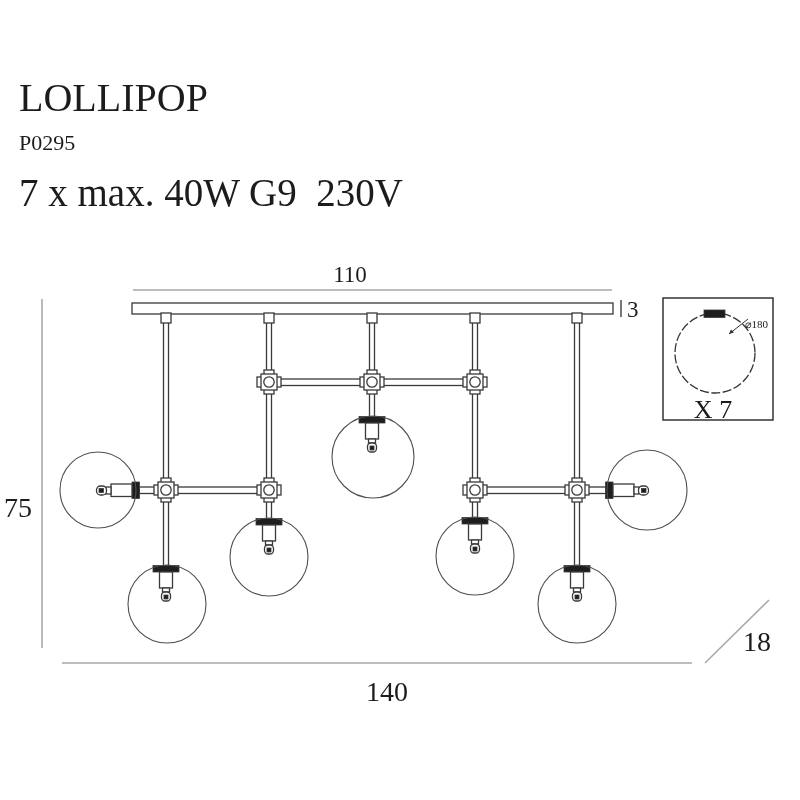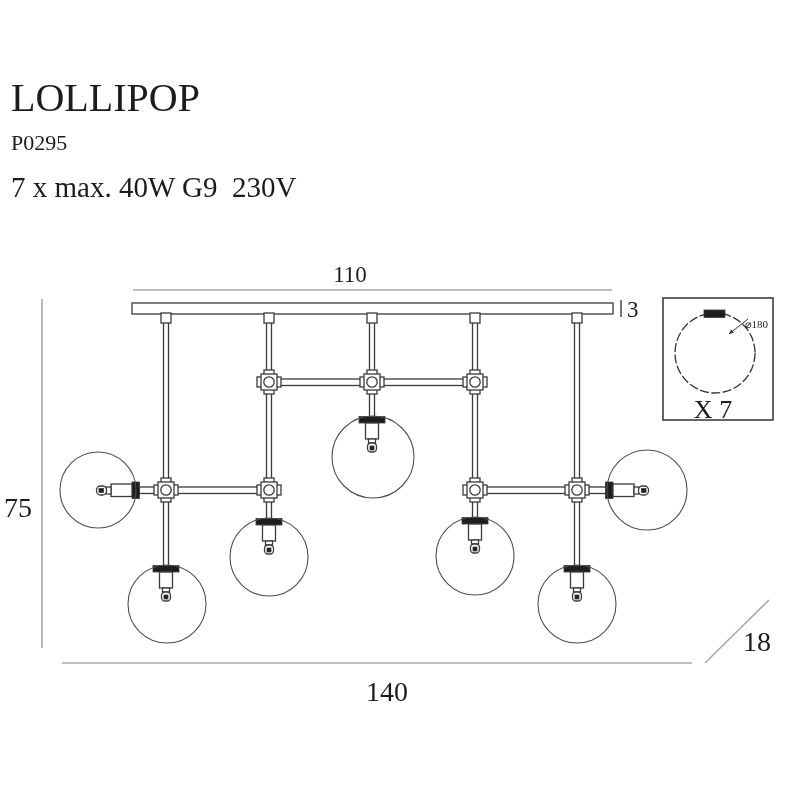--- a/index.html
+++ b/index.html
@@ -10,24 +10,24 @@
   }
   html,body{margin:0;padding:0;background:#ffffff;}
   .page{
     position:relative;
     width:800px;height:800px;
     background:#ffffff;
     overflow:hidden;
     font-family:"Liberation Serif", "DejaVu Serif", serif;
     color:var(--text);
   }
-  .hdr{position:absolute;left:11px;white-space:pre;}
+  .hdr{position:absolute;left:19px;white-space:pre;}
   .hdr-title{top:78px;font-size:40px;line-height:1;}
   .hdr-model{top:132px;font-size:22px;line-height:1;}
-  .hdr-spec{top:173px;font-size:29px;line-height:1;text-align:center;}
+  .hdr-spec{top:173px;font-size:39px;line-height:1;text-align:center;}
   svg{position:absolute;left:0;top:0;}
   svg text{
     font-family:"Liberation Serif", "DejaVu Serif", serif;
     fill:var(--text);
   }
   .dim-line{stroke:var(--dim);stroke-width:1.6;fill:none;}
   .draw{stroke:var(--line);stroke-width:1.3;fill:#ffffff;}
   .draw-thin{stroke:#4f4f4f;stroke-width:1.1;fill:none;}
   .dark{fill:var(--socket);stroke:var(--line);stroke-width:0.8;}
   .t-dim{font-size:28px;}

